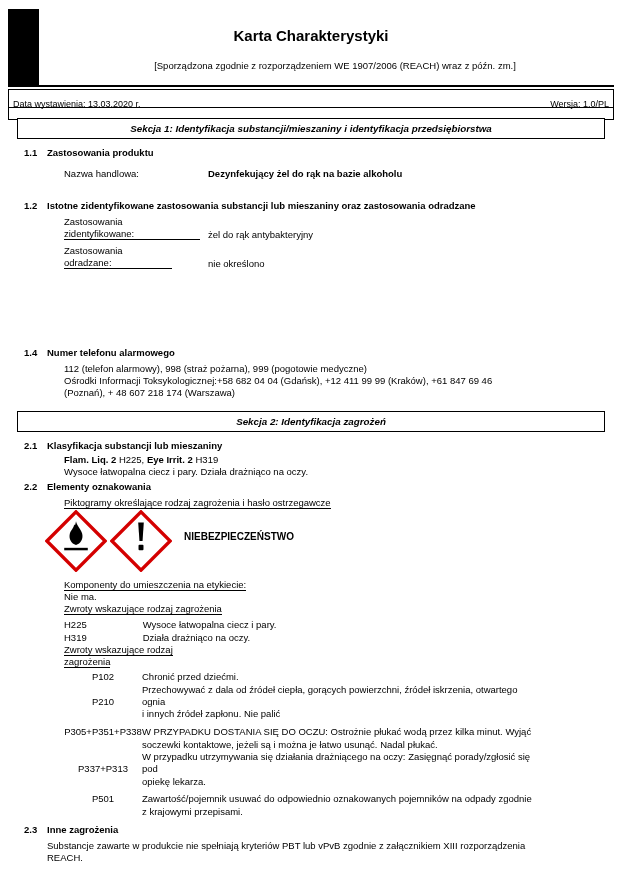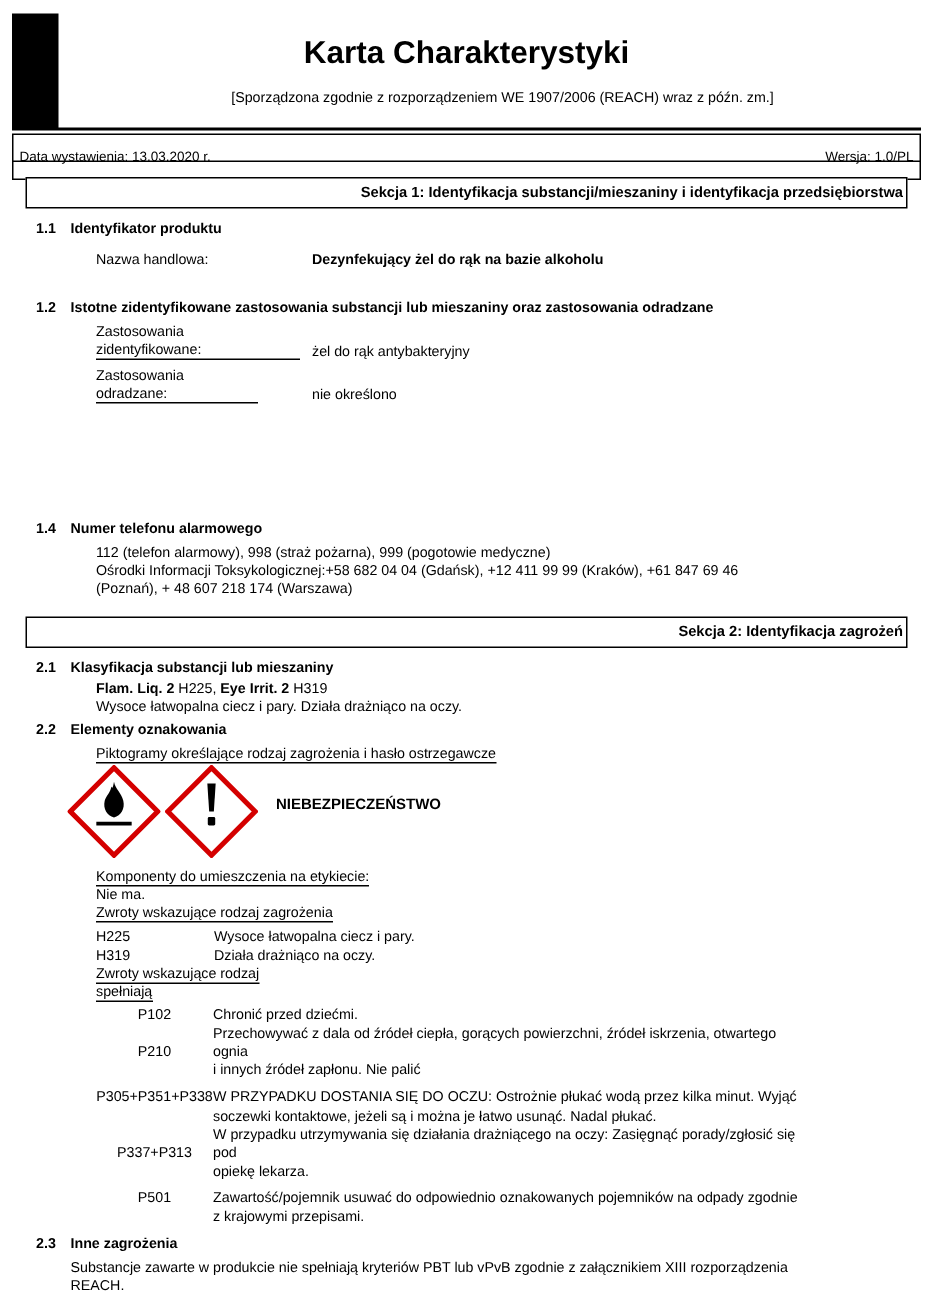--- a/index.html
+++ b/index.html
@@ -7,33 +7,34 @@
   #page {
     position:relative; width:622px; height:874px; background:#fff;
     font-family:"Liberation Sans", sans-serif; font-size:9.5px; color:#000;
     overflow:hidden;
   }
   .abs { position:absolute; white-space:nowrap; line-height:11px; }
   .b { font-weight:bold; }
   .u { border-bottom:1px solid #000; display:inline-block; }
   .center { left:0; width:622px; text-align:center; }
   #blackbox { left:8px; top:9px; width:31px; height:77px; background:#000; }
-  #title { top:24px; font-size:21px; font-weight:bold; line-height:24px; }
+  #title { top:24px; font-size:15px; font-weight:bold; line-height:24px; }
   #subtitle { top:60px; font-size:9.5px;padding-left:48px; }
   .hrline { left:8px; width:606px; border-top:2px solid #000; height:0; }
   .hrthin { left:8px; width:606px; border-top:1px solid #000; height:0; }
   #daterow {
     left:8px; top:89px; width:606px; height:31px; border:1px solid #000;
     display:flex; justify-content:space-between; align-items:center;
     padding:0 4px; font-size:9px;
   }
   .secbox {
     position:absolute; left:17px; width:588px; border:1.6px solid #000;
-    text-align:right; font-weight:bold; font-size:9.8px; padding:4px 2px;
+    text-align:center; font-weight:bold; font-size:9.8px; padding:4px 2px;
     background:#fff;
+    font-style:italic;
   }
   .hcode { display:inline-block; width:76px; }
   .pline { left:64px; }
   .pline .code { display:inline-block; width:78px; vertical-align:top;text-align:center; }
   svg { display:block; }
 </style>
 </head>
 <body>
 
 <div id="page">
@@ -45,21 +46,21 @@
 
   <div class="abs" id="daterow">
     <span>Data wystawienia: 13.03.2020 r.</span>
     <span>Wersja: 1.0/PL</span>
   </div>
   <div class="abs hrthin" style="top:107px"></div>
 
   <div class="secbox" style="top:118px">Sekcja 1: Identyfikacja substancji/mieszaniny i identyfikacja przedsiębiorstwa</div>
 
   <div class="abs b" style="left:24px; top:147px">1.1</div>
-  <div class="abs b" style="left:47px; top:147px">Identyfikator produktu</div>
+  <div class="abs b" style="left:47px; top:147px">Zastosowania produktu</div>
   <div class="abs" style="left:64px; top:168px">Nazwa handlowa:</div>
   <div class="abs b" style="left:208px; top:168px">Dezynfekujący  żel do rąk na bazie alkoholu</div>
 
   <div class="abs b" style="left:24px; top:200px">1.2</div>
   <div class="abs b" style="left:47px; top:200px">Istotne zidentyfikowane zastosowania substancji lub mieszaniny oraz zastosowania odradzane</div>
   <div class="abs" style="left:64px; top:216px">Zastosowania</div>
   <div class="abs u" style="left:64px; top:228px; width:136px">zidentyfikowane:</div>
   <div class="abs" style="left:208px; top:229px">żel do rąk antybakteryjny</div>
   <div class="abs" style="left:64px; top:245px">Zastosowania</div>
   <div class="abs u" style="left:64px; top:257px; width:108px">odradzane:</div>
@@ -110,21 +111,21 @@
   <div class="abs" style="left:64px; top:619px">
     <span class="hcode">H225</span>
     <span>Wysoce łatwopalna ciecz i pary.</span>
   </div>
   <div class="abs" style="left:64px; top:632px">
     <span class="hcode">H319</span>
     <span>Działa drażniąco na oczy.</span>
   </div>
 
   <div class="abs u" style="left:64px; top:644px">Zwroty wskazujące rodzaj</div>
-  <div class="abs u" style="left:64px; top:656px">spełniają</div>
+  <div class="abs u" style="left:64px; top:656px">zagrożenia</div>
 
   <div class="abs pline" style="top:671px">
     <span class="code">P102</span><span>Chronić przed dziećmi.</span>
   </div>
   <div class="abs pline" style="top:684px">
     <span class="code"></span><span>Przechowywać z dala od źródeł ciepła, gorących powierzchni, źródeł iskrzenia, otwartego</span>
   </div>
   <div class="abs pline" style="top:696px">
     <span class="code">P210</span><span>ognia</span>
   </div>

